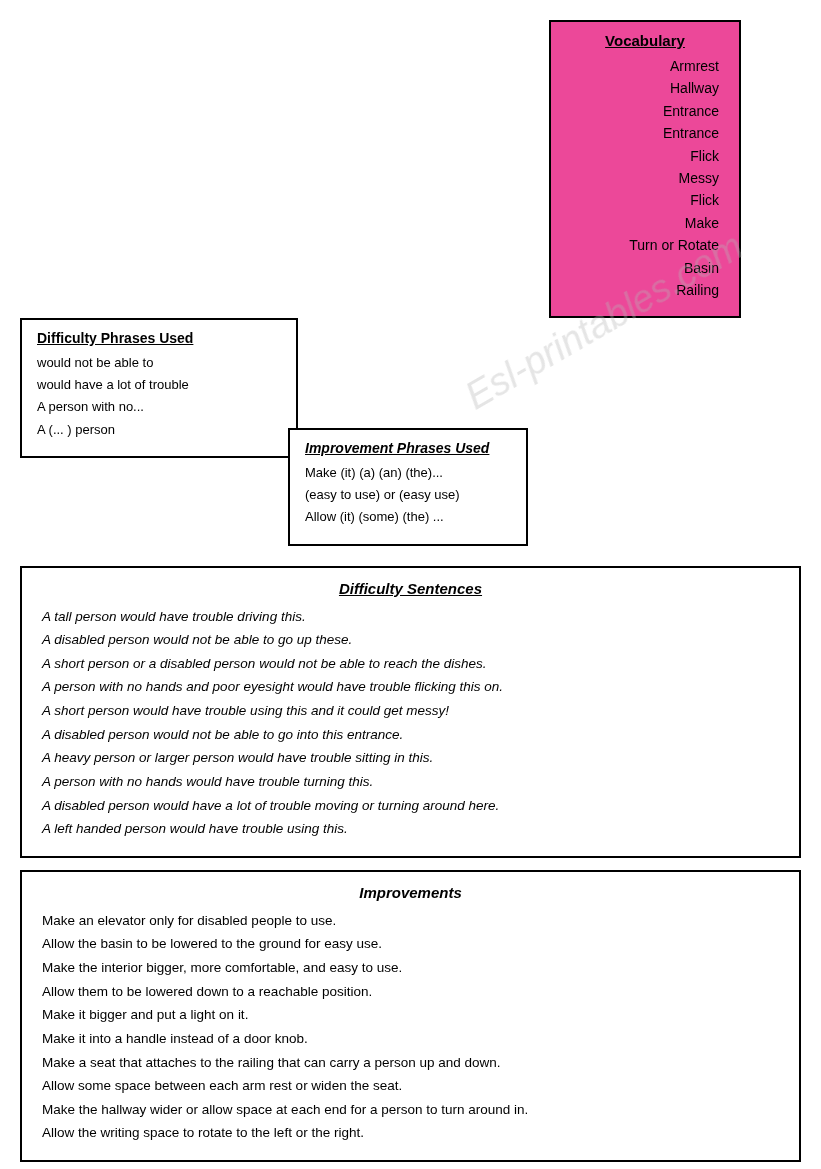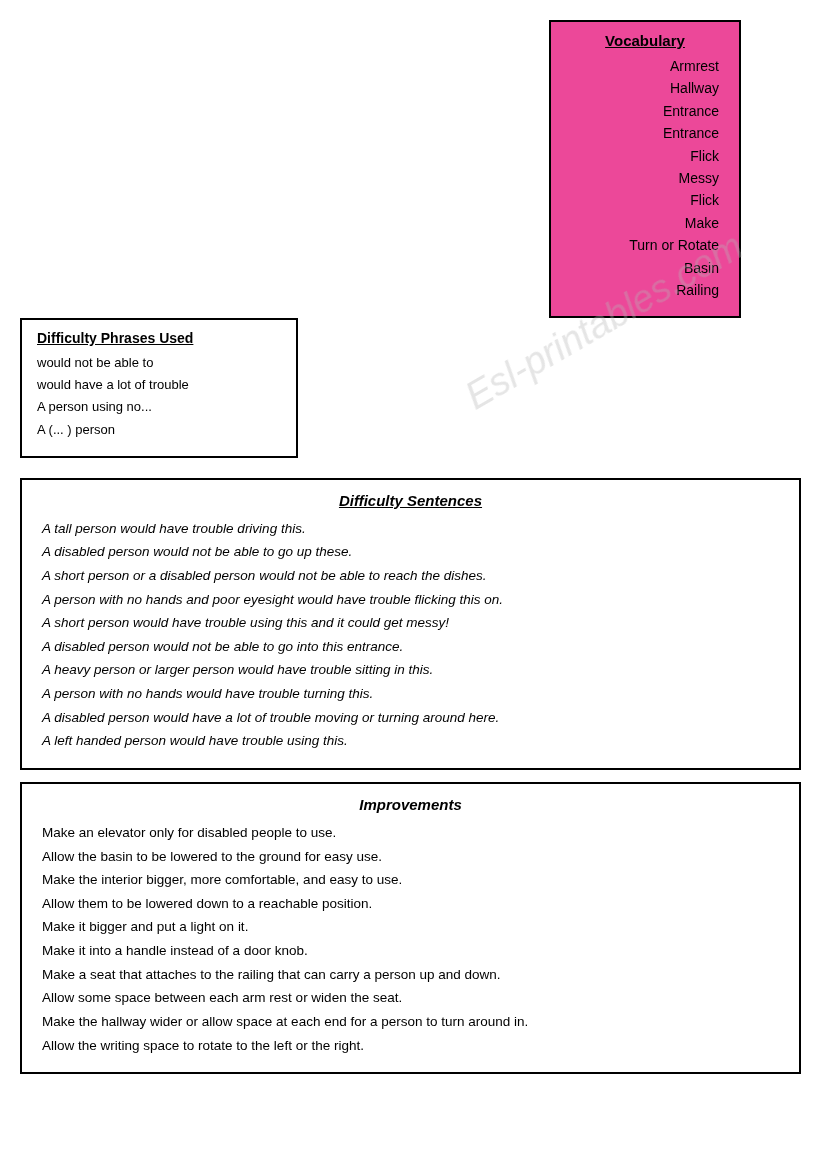--- a/index.html
+++ b/index.html
@@ -192,24 +192,30 @@
       <div class="vocab-item">Railing</div>
     </div>
   </div>
 
   <div class="middle-row">
 
     <div class="difficulty-phrases-box">
       <div class="box-title">Difficulty Phrases Used</div>
       <div class="phrase-item">would not be able to</div>
       <div class="phrase-item">would have a lot of trouble</div>
-      <div class="phrase-item">A person using no...</div>
+      <div class="phrase-item">A person with no...</div>
       <div class="phrase-item">A (... ) person</div>
     </div>
 
+    <div class="improvement-phrases-box">
+      <div class="box-title">Improvement Phrases Used</div>
+      <div class="phrase-item">Make (it) (a) (an) (the)...</div>
+      <div class="phrase-item">(easy to use) or (easy use)</div>
+      <div class="phrase-item">Allow (it) (some) (the) ...</div>
+    </div>
 
   </div>
 
   <div class="difficulty-sentences-box">
     <div class="box-title">Difficulty Sentences</div>
     <div class="sentence-item">A tall person would have trouble driving this.</div>
     <div class="sentence-item">A disabled person would not be able to go up these.</div>
     <div class="sentence-item">A short person or a disabled person would not be able to reach the dishes.</div>
     <div class="sentence-item">A person with no hands and poor eyesight would have trouble flicking this on.</div>
     <div class="sentence-item">A short person would have trouble using this and it could get messy!</div>

